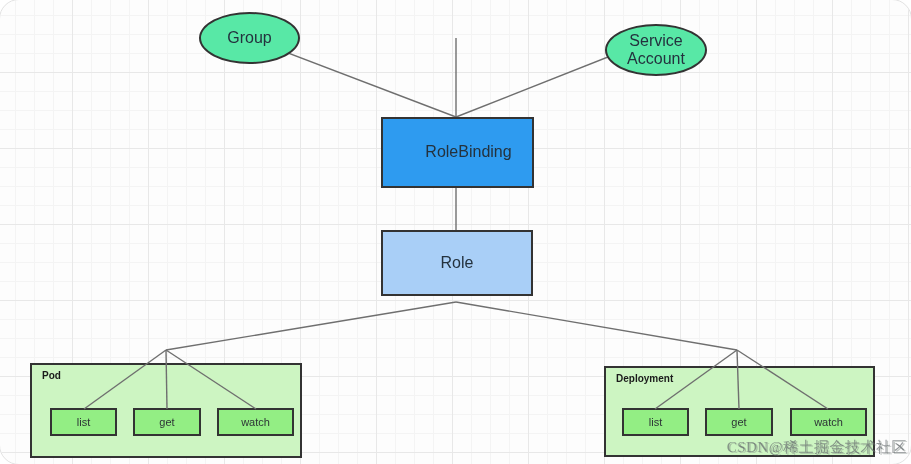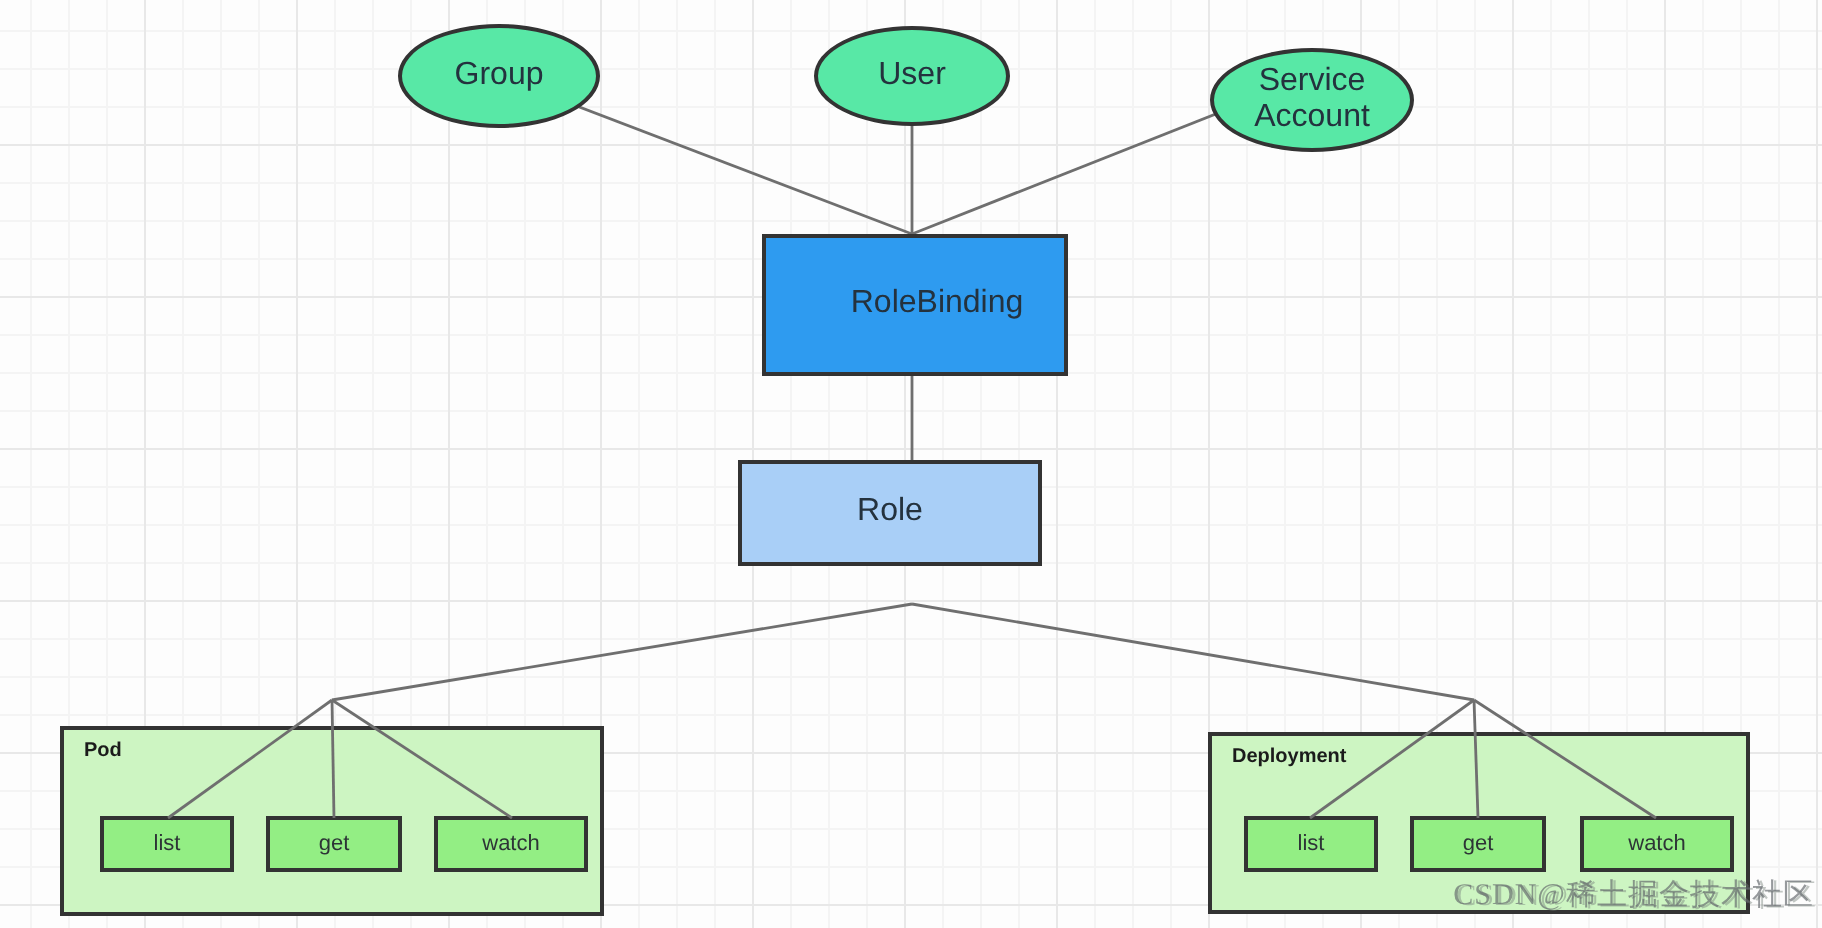--- a/index.html
+++ b/index.html
@@ -13,20 +13,21 @@
     font-family: "Liberation Sans", "DejaVu Sans", sans-serif;
     background-color: #fdfdfd;
     background-image:
       linear-gradient(#e8e8e8 1px, transparent 1px),
       linear-gradient(90deg, #e8e8e8 1px, transparent 1px),
       linear-gradient(#f4f4f4 1px, transparent 1px),
       linear-gradient(90deg, #f4f4f4 1px, transparent 1px);
     background-size: 76px 76px, 76px 76px, 19px 19px, 19px 19px;
     background-position: -4px -4px;
     outline: 1px solid #e2e2e2;
+    border-radius: 19px;
   }
 
   svg.layer {
     position: absolute;
     left: 0; top: 0;
     width: 911px; height: 464px;
     pointer-events: none;
   }
   .edge {
     stroke: var(--connector, #6f6f6f);
@@ -53,21 +54,21 @@
   .rectnode {
     border: 2.5px solid var(--border, #333333);
   }
   .binding { background: var(--binding-fill, #2e9bf0); }
   .rolebox { background: var(--role-fill, #a9cff7); }
 
   #n-group { left: 199px; top: 12px;  width: 101px; height: 52px; }
   #n-user  { left: 407px; top: 13px;  width: 98px;  height: 50px; }
   #n-svc   { left: 605px; top: 24px;  width: 102px; height: 52px; }
   #n-rb    { left: 381px; top: 117px; width: 153px; height: 71px; padding-left: 22px; }
-  #n-role  { left: 369px; top: 230px; width: 152px; height: 53px; }
+  #n-role  { left: 381px; top: 230px; width: 152px; height: 66px; }
 
   .group {
     position: absolute;
     background: var(--resource-fill, #cdf5c2);
     border: 2px solid var(--border, #333333);
     z-index: 1;
   }
   #g-pod { left: 30px;  top: 363px; width: 272px; height: 95px; }
   #g-dep { left: 604px; top: 366px; width: 271px; height: 91px; }
   .group-title {
@@ -119,21 +120,20 @@
   <svg class="layer" viewBox="0 0 911 464">
     <line class="edge" x1="249" y1="38" x2="456" y2="117"></line>
     <line class="edge" x1="456" y1="38" x2="456" y2="117"></line>
     <line class="edge" x1="656" y1="38" x2="456" y2="117"></line>
     <line class="edge" x1="456" y1="188" x2="456" y2="231"></line>
     <line class="edge" x1="456" y1="302" x2="166" y2="350"></line>
     <line class="edge" x1="456" y1="302" x2="737" y2="350"></line>
   </svg>
 
   <div class="node ellipse" id="n-group">Group</div>
-  <div class="node ellipse" id="n-user">User</div>
   <div class="node ellipse" id="n-svc">Service Account</div>
 
   <div class="node rectnode binding" id="n-rb">RoleBinding</div>
   <div class="node rectnode rolebox" id="n-role">Role</div>
 
   <div class="group" id="g-pod">
     <div class="group-title">Pod</div>
   </div>
   <div class="group" id="g-dep">
     <div class="group-title">Deployment</div>

